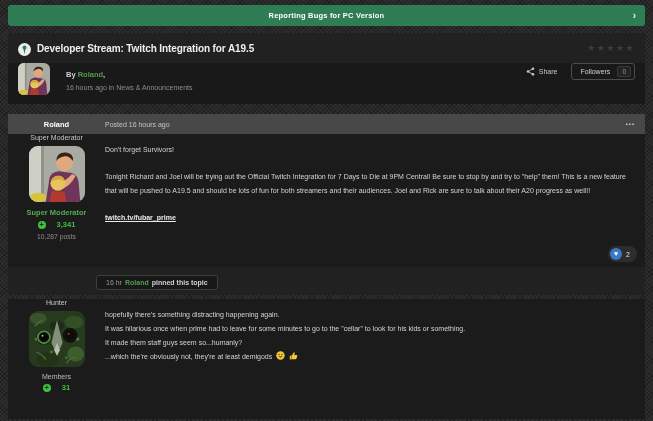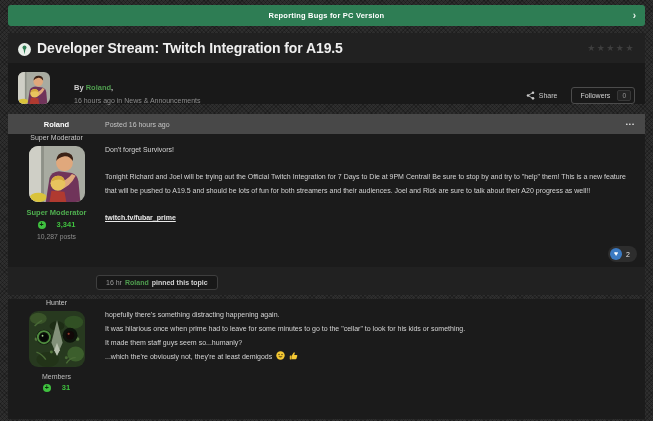--- a/index.html
+++ b/index.html
@@ -20,24 +20,24 @@
     cursor:pointer;
   }
   .banner-label{ color:#fff; font-size:7.5px; font-weight:bold; letter-spacing:.2px; }
   .banner-chevron{ position:absolute; right:9px; color:#eaf5ee; font-size:10px; font-weight:bold; line-height:1; }
   
   .topic-card{ margin-top:7px; }
   .title-row{
     background:#212121; height:30px; display:flex; align-items:center; gap:6px; padding:0 10px;
   }
   .pin-badge{ width:13px; height:13px; flex:none; }
-  .topic-title{ color:#efefef; font-size:14px; font-weight:bold; letter-spacing:-.1px; }
+  .topic-title{ color:#efefef; font-size:10px; font-weight:bold; letter-spacing:-.1px; }
   .stars{ margin-left:auto; color:#3e3e3e; font-size:9px; letter-spacing:1.5px; cursor:pointer; }
   .byline-row{
-    background:#191919; height:41px; display:flex; align-items:flex-end; gap:24px; padding:0 10px;
+    background:#191919; height:41px; display:flex; align-items:flex-start; gap:16px; padding:0 10px;
   }
   .avatar-sm{ width:32px; height:32px; border-radius:6px; overflow:hidden; flex:none; cursor:pointer; }
   .avatar-sm svg, .avatar-lg svg{ display:block; width:100%; height:100%; }
   .byline-line1{ font-size:7.5px; color:#cfcfcf; font-weight:bold; }
   .byline-line1 .author-green{ color:#4f9d4f; cursor:pointer; }
   .byline-line2{ font-size:7px; color:#8d8d8d; margin-top:3px; }
   .byline-right{ margin-left:auto; display:flex; align-items:center; gap:14px; }
   .share-btn{ display:flex; align-items:center; gap:4px; cursor:pointer; }
   .share-btn span{ font-size:7px; color:#c9c9c9; }
   .followers-btn{

